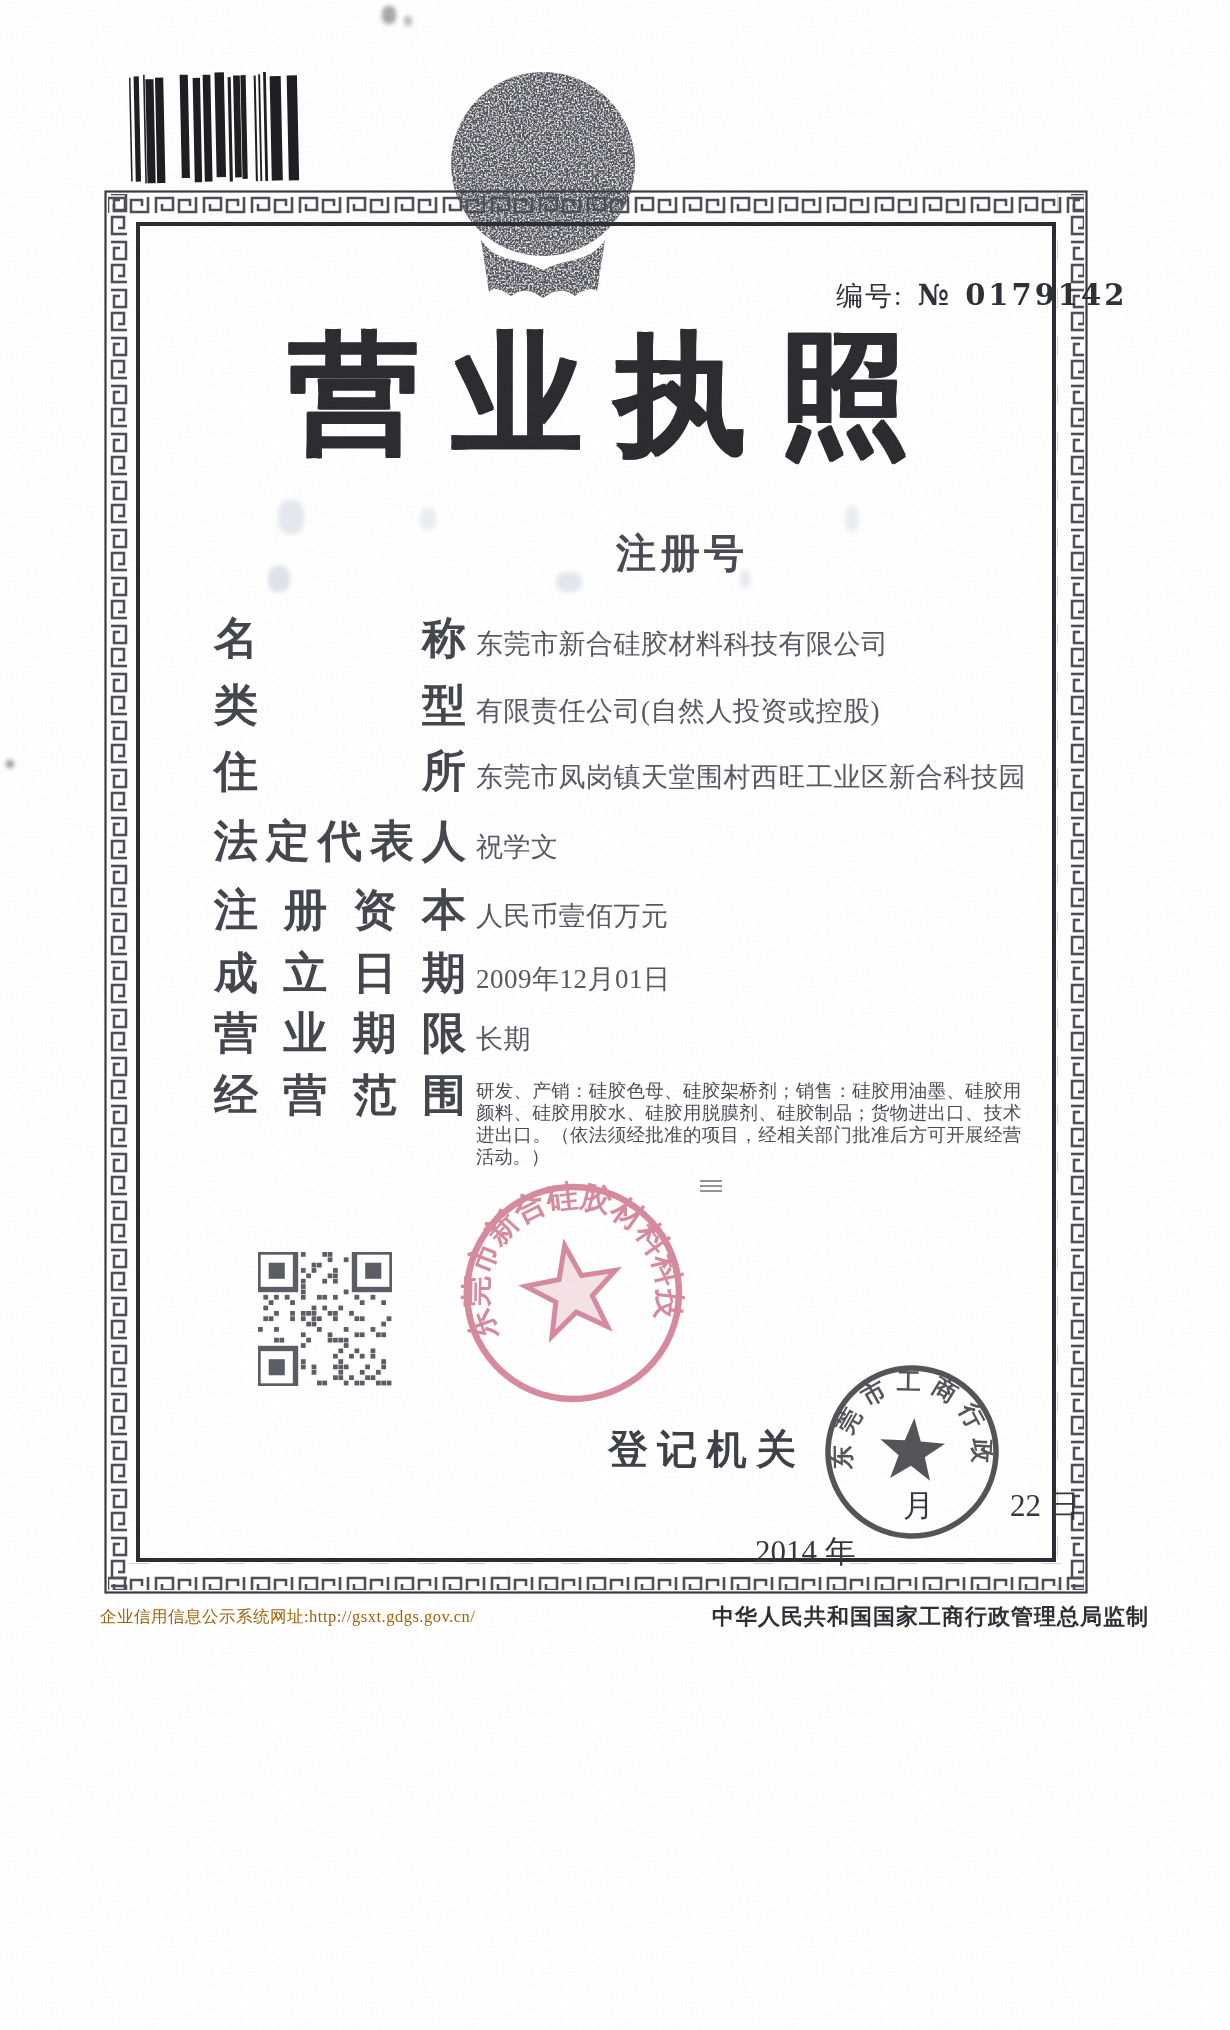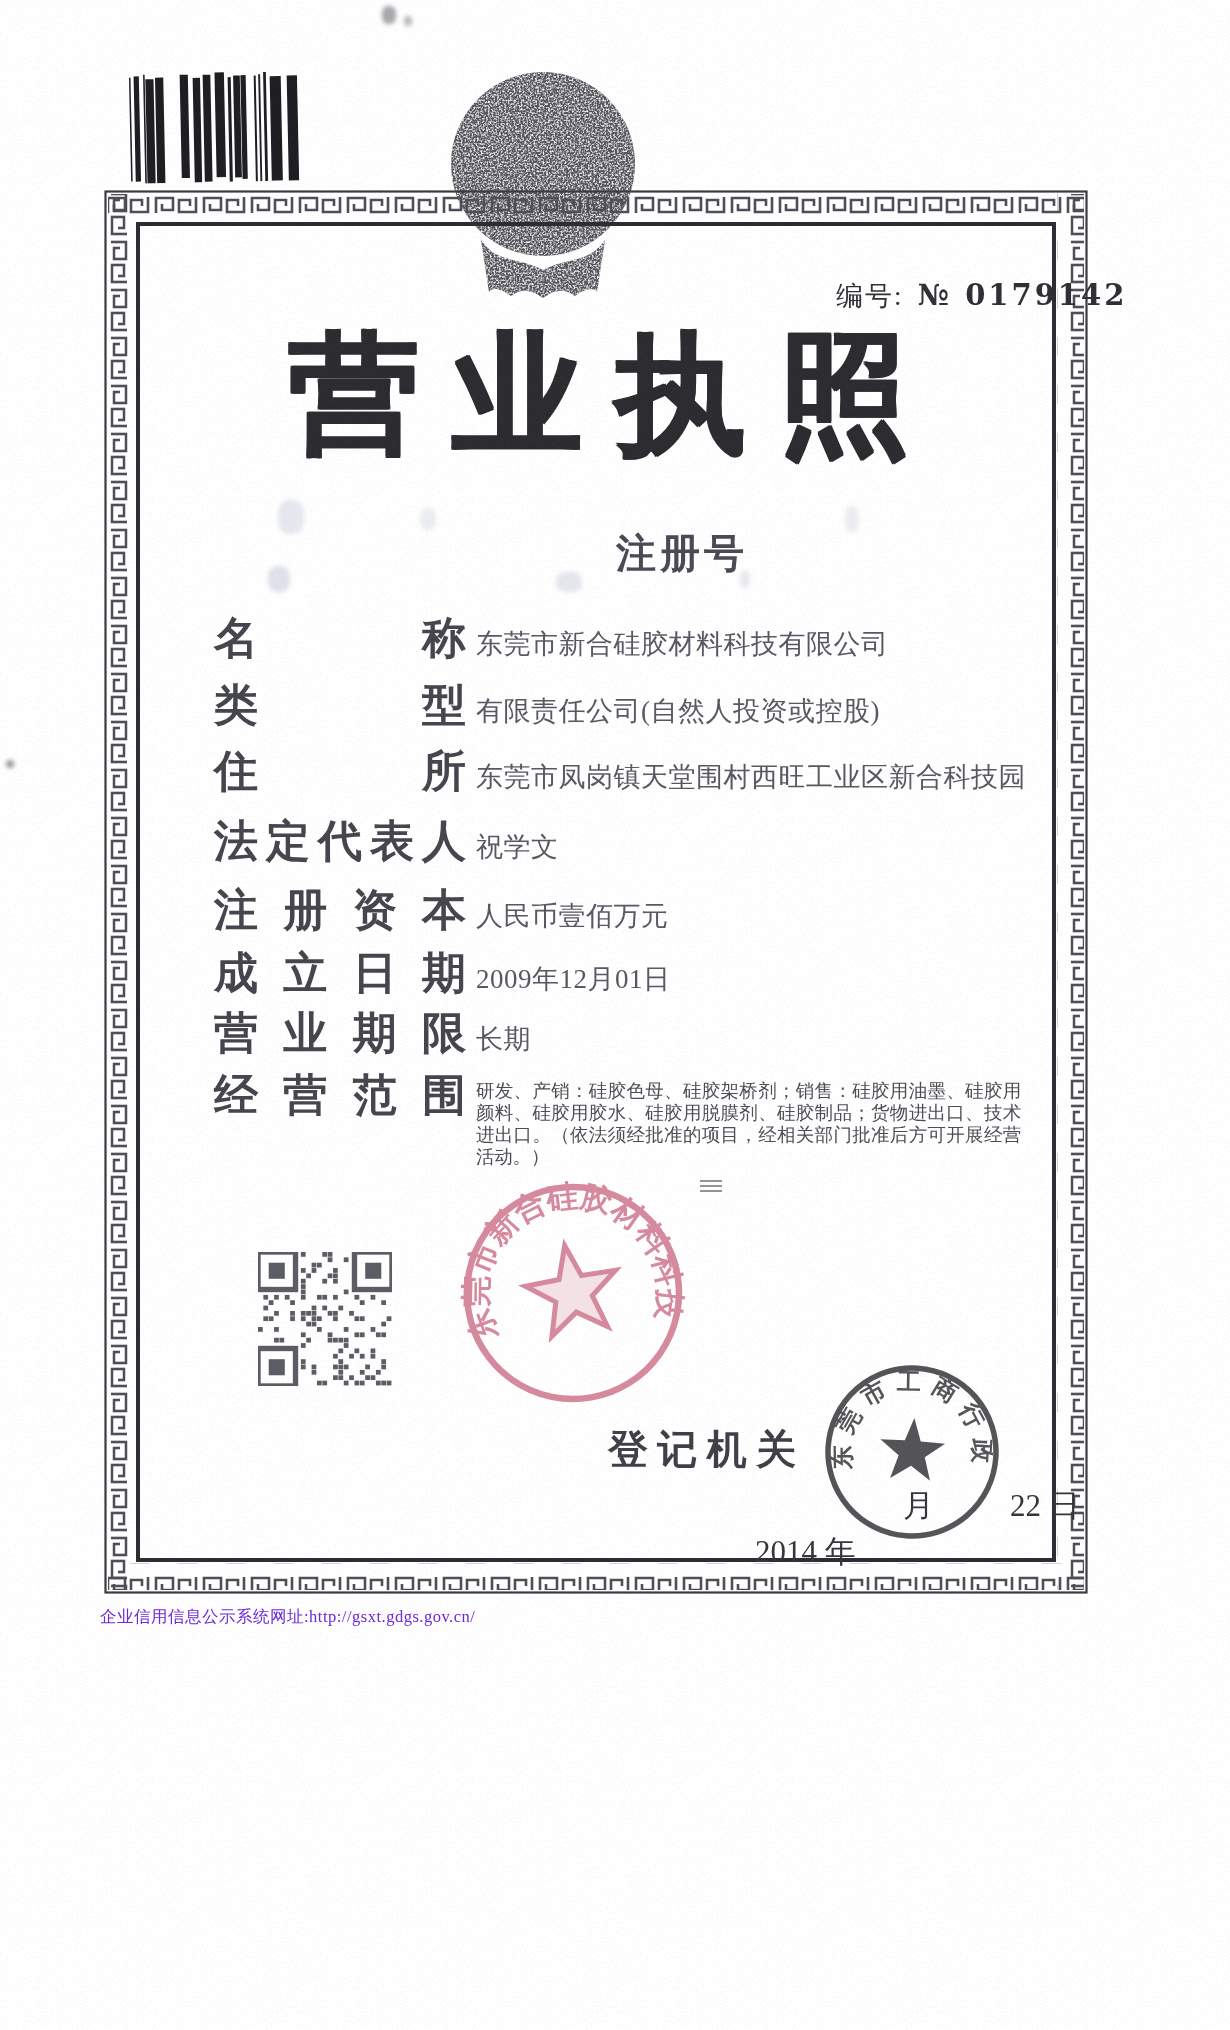--- a/index.html
+++ b/index.html
@@ -40,21 +40,21 @@
   #redseal{left:445px;top:1165px;mix-blend-mode:multiply;opacity:.92;}
   #blackseal{left:810px;top:1350px;mix-blend-mode:multiply;opacity:.9;}
   
   .registry{left:608px;top:1422px;width:188px;font-size:40px;font-weight:bold;color:#3f3f48;}
   .dateline{left:755px;top:1485px;font-size:31px;color:#35353c;}
   .dateline span{position:absolute;top:0;white-space:nowrap;}
   .d-year{left:0;margin-top:46px;}
   .d-month{left:148px;}
   .d-day{left:255px;}
   
-  .footer-left{left:100px;top:1606px;font-size:16.5px;letter-spacing:.5px;color:#6d28d9;}
+  .footer-left{left:100px;top:1606px;font-size:16.5px;letter-spacing:.5px;color:#a16207;}
   .footer-right{left:712px;top:1602px;font-size:22px;font-weight:bold;letter-spacing:1px;color:#2e2e35;}
   
   .smudge{position:absolute;border-radius:40%;filter:blur(2px);}
   .sm1{left:278px;top:500px;width:26px;height:34px;background:rgba(95,110,150,.16);}
   .sm2{left:420px;top:508px;width:16px;height:22px;background:rgba(95,110,150,.12);}
   .sm3{left:845px;top:506px;width:14px;height:26px;background:rgba(95,110,150,.12);}
   .sm4{left:268px;top:566px;width:22px;height:26px;background:rgba(80,95,140,.18);}
   .sm5{left:556px;top:572px;width:26px;height:20px;background:rgba(80,95,140,.15);}
   .sm6{left:740px;top:570px;width:10px;height:18px;background:rgba(80,95,140,.13);}
   .sm7{left:382px;top:6px;width:14px;height:18px;background:rgba(60,60,70,.45);}
@@ -377,20 +377,21 @@
       <defs>
           <path id="blackarc" d="M -58.3,21.2 A 62,62 0 1 1 58.3,21.2" fill="none"></path>
         </defs>
       <text font-size="24" font-weight="bold" letter-spacing="9" font-family="'Liberation Serif',serif" fill="#27272c">
         <textPath href="#blackarc" startOffset="0">东莞市工商行政管理局</textPath>
       </text>
     </g>
   </svg>
 
   <div class="abs footer-left">企业信用信息公示系统网址:http://gsxt.gdgs.gov.cn/</div>
+  <div class="abs footer-right">中华人民共和国国家工商行政管理总局监制</div>
 
   <div class="smudge sm1"></div>
   <div class="smudge sm2"></div>
   <div class="smudge sm3"></div>
   <div class="smudge sm4"></div>
   <div class="smudge sm5"></div>
   <div class="smudge sm6"></div>
   <div class="smudge sm7"></div>
   <div class="smudge sm8"></div>
   <div class="smudge sm9"></div>

